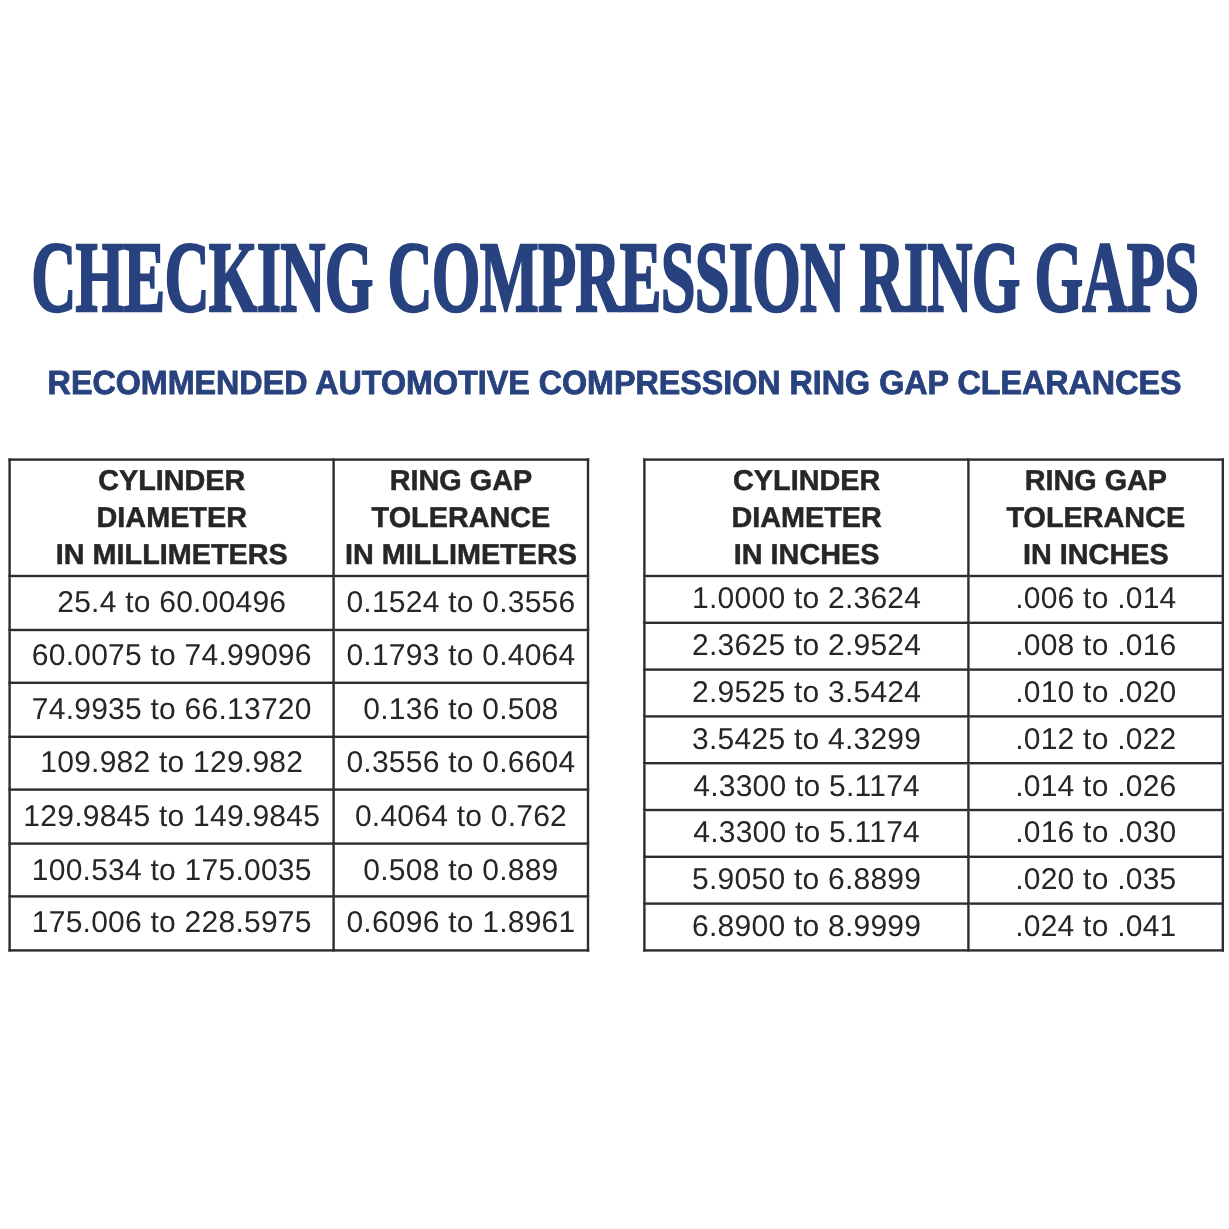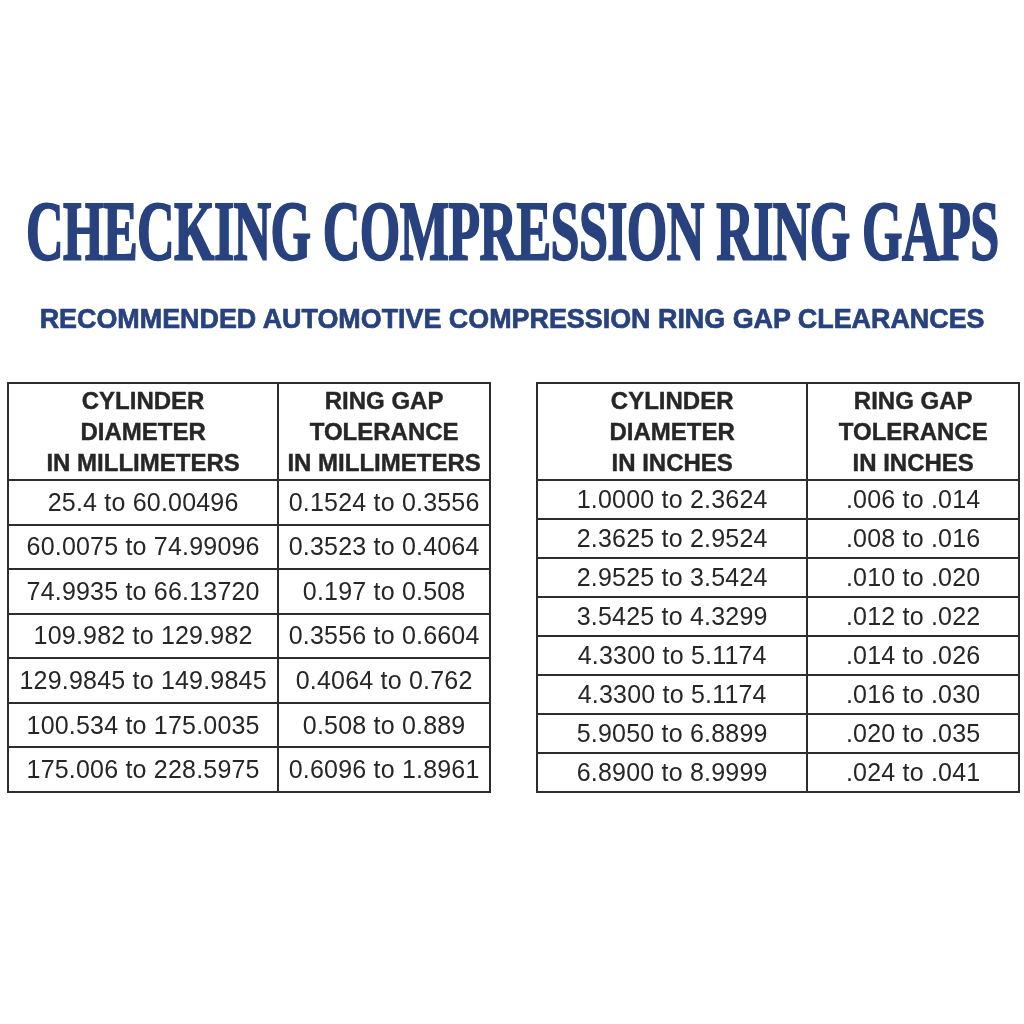--- a/index.html
+++ b/index.html
@@ -125,25 +125,25 @@
           </th>
         </tr>
       </thead>
       <tbody>
           <tr>
             <td>25.4 to 60.00496</td>
             <td>0.1524 to 0.3556</td>
           </tr>
           <tr>
             <td>60.0075 to 74.99096</td>
-            <td>0.3523 to 0.4064</td>
+            <td>0.1793 to 0.4064</td>
           </tr>
           <tr>
             <td>74.9935 to 66.13720</td>
-            <td>0.197 to 0.508</td>
+            <td>0.136 to 0.508</td>
           </tr>
           <tr>
             <td>109.982 to 129.982</td>
             <td>0.3556 to 0.6604</td>
           </tr>
           <tr>
             <td>129.9845 to 149.9845</td>
             <td>0.4064 to 0.762</td>
           </tr>
           <tr>

